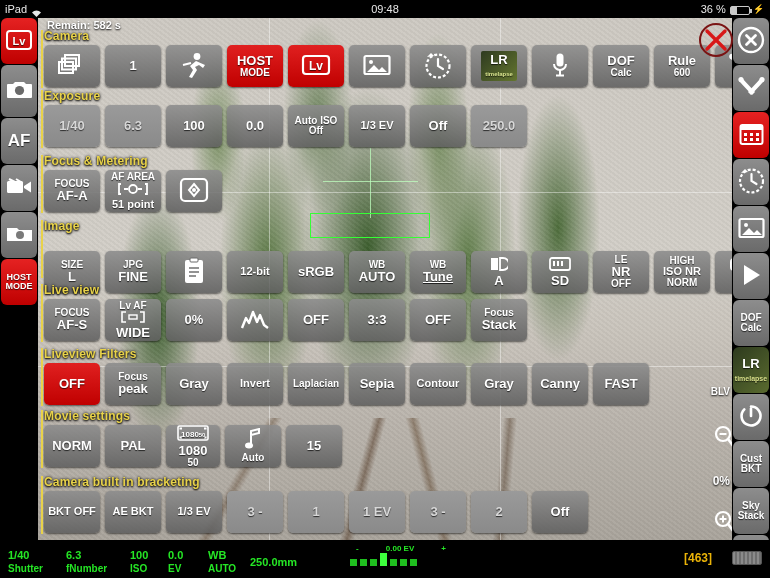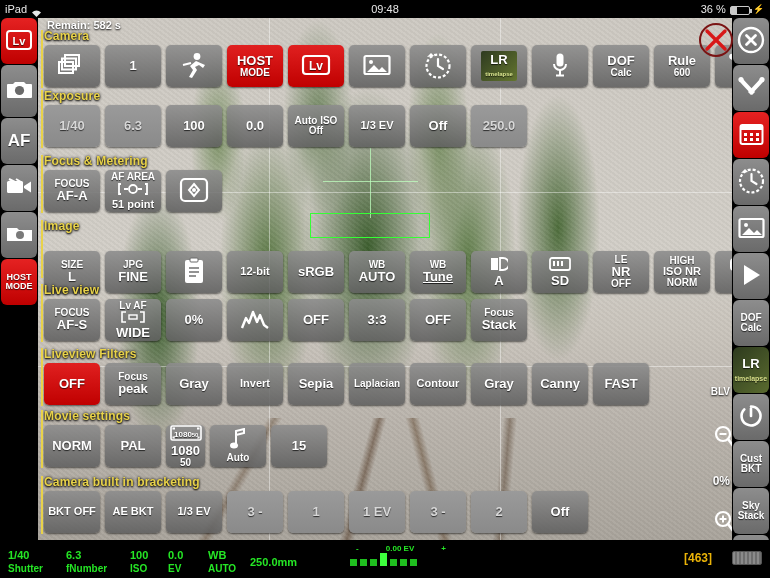--- a/index.html
+++ b/index.html
@@ -559,24 +559,24 @@
             <span style="font-size: 10px;">Focus</span>
             <span style="font-size: 13px;">peak</span>
           </div>
           <div class="btn semi" style="width: 56px; height: 42px;">
             <span style="font-size: 13px;">Gray</span>
           </div>
           <div class="btn semi" style="width: 56px; height: 42px;">
             <span style="font-size: 11px;">Invert</span>
           </div>
           <div class="btn semi" style="width: 56px; height: 42px;">
+            <span style="font-size: 10px;">Laplacian</span>
+          </div>
+          <div class="btn semi" style="width: 56px; height: 42px;">
             <span style="font-size: 13px;">Sepia</span>
-          </div>
-          <div class="btn semi" style="width: 56px; height: 42px;">
-            <span style="font-size: 10px;">Laplacian</span>
           </div>
           <div class="btn semi" style="width: 56px; height: 42px;">
             <span style="font-size: 11px;">Contour</span>
           </div>
           <div class="btn semi" style="width: 56px; height: 42px;">
             <span style="font-size: 13px;">Gray</span>
           </div>
           <div class="btn semi" style="width: 56px; height: 42px;">
             <span style="font-size: 13px;">Canny</span>
           </div>
@@ -587,21 +587,21 @@
       </div>
       <div class="section" style="top: 410px;">
         <div class="sect-title">Movie settings</div>
         <div class="row" style="margin-top: 2px;">
           <div class="btn semi" style="width: 56px; height: 42px;">
             <span style="font-size: 13px;">NORM</span>
           </div>
           <div class="btn semi" style="width: 56px; height: 42px;">
             <span style="font-size: 13px;">PAL</span>
           </div>
-          <div class="btn semi" style="width: 39px; height: 42px;">
+          <div class="btn semi" style="width: 54px; height: 42px;">
             <span class="icon"><svg width="32" height="18" viewBox="0 0 32 18">
                 <rect x="1" y="2" width="30" height="14" rx="1.5" fill="none" stroke="#fff" stroke-width="1.6"></rect>
                 <g fill="#fff">
                   <rect x="2.5" y="3.5" width="2.5" height="2"></rect>
                   <rect x="2.5" y="12.5" width="2.5" height="2"></rect>
                   <rect x="27" y="3.5" width="2.5" height="2"></rect>
                   <rect x="27" y="12.5" width="2.5" height="2"></rect>
                 </g>
                 <text x="13" y="13" font-size="8" font-weight="bold" font-family="Liberation Sans, sans-serif" fill="#fff" text-anchor="middle">1080</text>
                 <text x="25" y="13" font-size="6" font-weight="bold" font-family="Liberation Sans, sans-serif" fill="#fff" text-anchor="middle">50</text>

